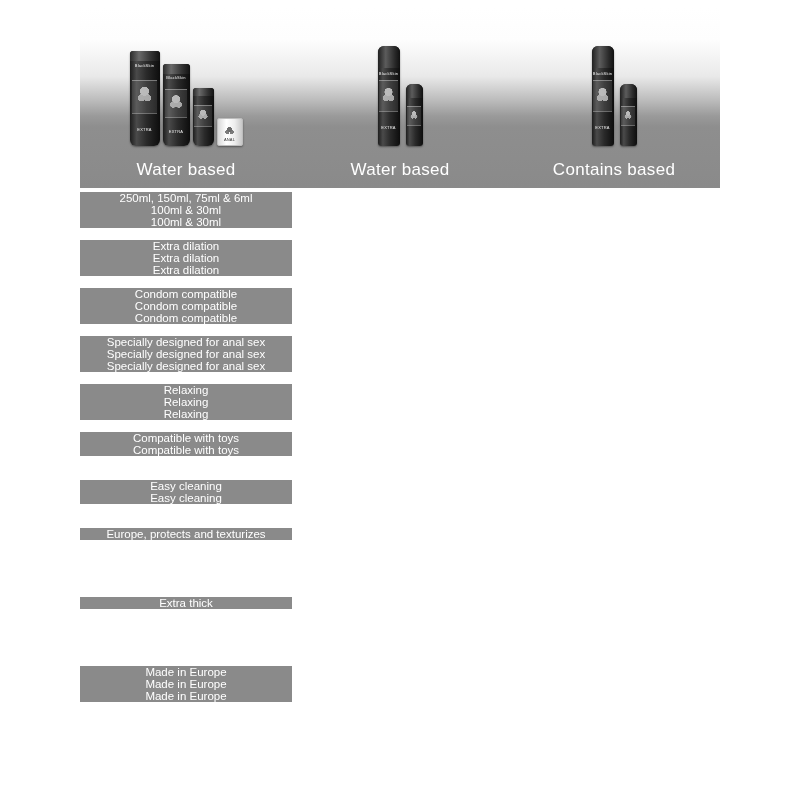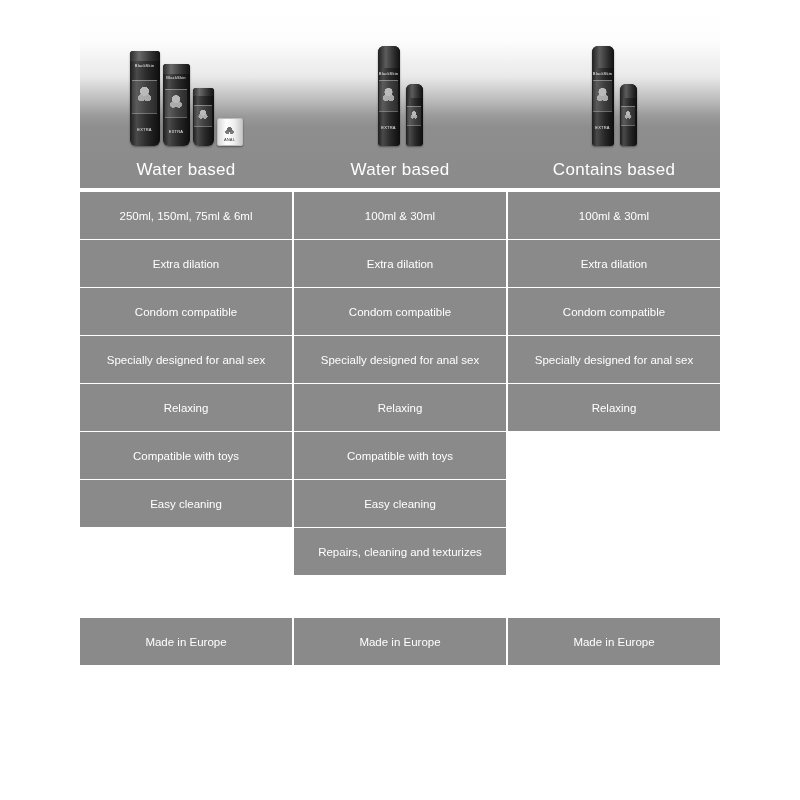--- a/index.html
+++ b/index.html
@@ -127,20 +127,21 @@
     position: absolute;
     left: 80px;
     top: 192px;
     width: 640px;
   }
   .row {
     display: flex;
     width: 640px;
     height: 47px;
     margin-bottom: 1px;
+    flex-direction: column;
   }
   .cell {
     width: 212px;
     margin-right: 2px;
     background: #8a8a8a;
     color: #ffffff;
     font-size: 11.5px;
     display: flex;
     align-items: center;
     justify-content: center;
@@ -267,31 +268,36 @@
 
     <div class="row">
       <div class="cell">Easy cleaning</div>
       <div class="cell">Easy cleaning</div>
       <div class="cell empty"></div>
     </div>
 
 
     <div class="row">
       <div class="cell empty"></div>
-      <div class="cell">Repairs, cleaning and texturizes</div>
+      <div class="cell">Europe, protects and texturizes</div>
       <div class="cell empty"></div>
     </div>
 
     <div class="row spacer-row">
       <div class="cell empty"></div>
       <div class="cell empty"></div>
       <div class="cell empty"></div>
     </div>
 
 
+    <div class="row">
+      <div class="cell empty"></div>
+      <div class="cell empty"></div>
+      <div class="cell">Extra thick</div>
+    </div>
 
     <div class="row spacer-row">
       <div class="cell empty"></div>
       <div class="cell empty"></div>
       <div class="cell empty"></div>
     </div>
 
     <div class="row">
       <div class="cell">Made in Europe</div>
       <div class="cell">Made in Europe</div>

